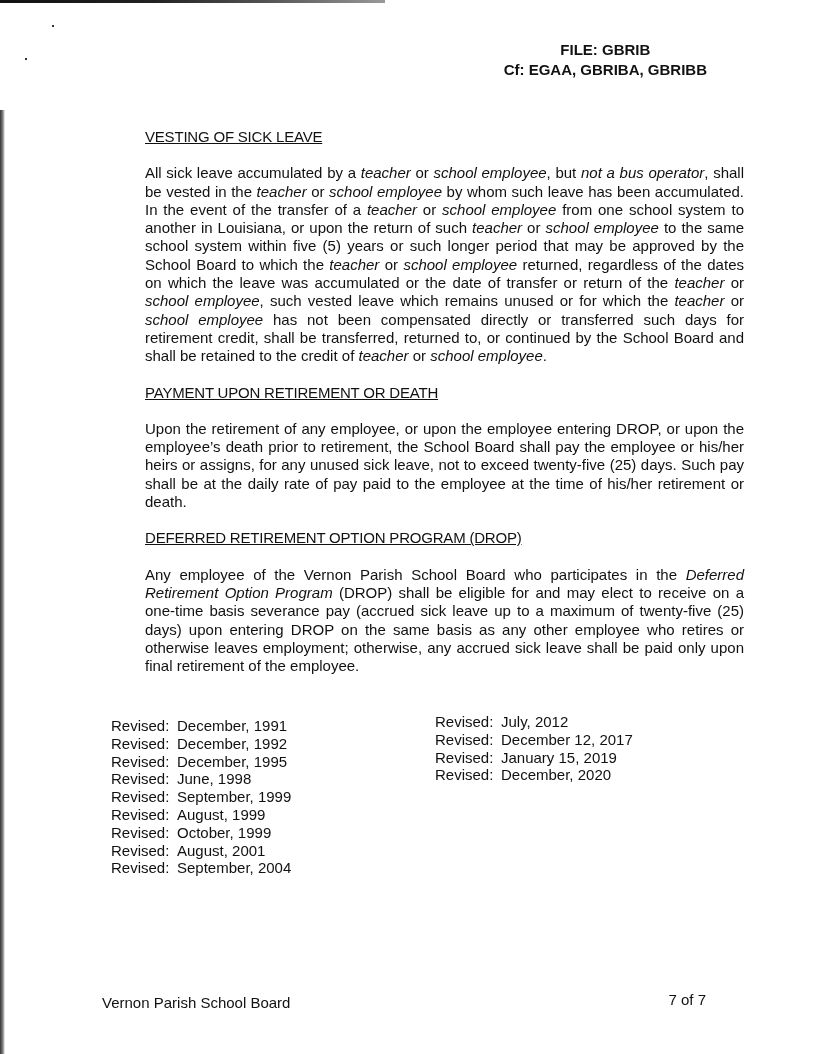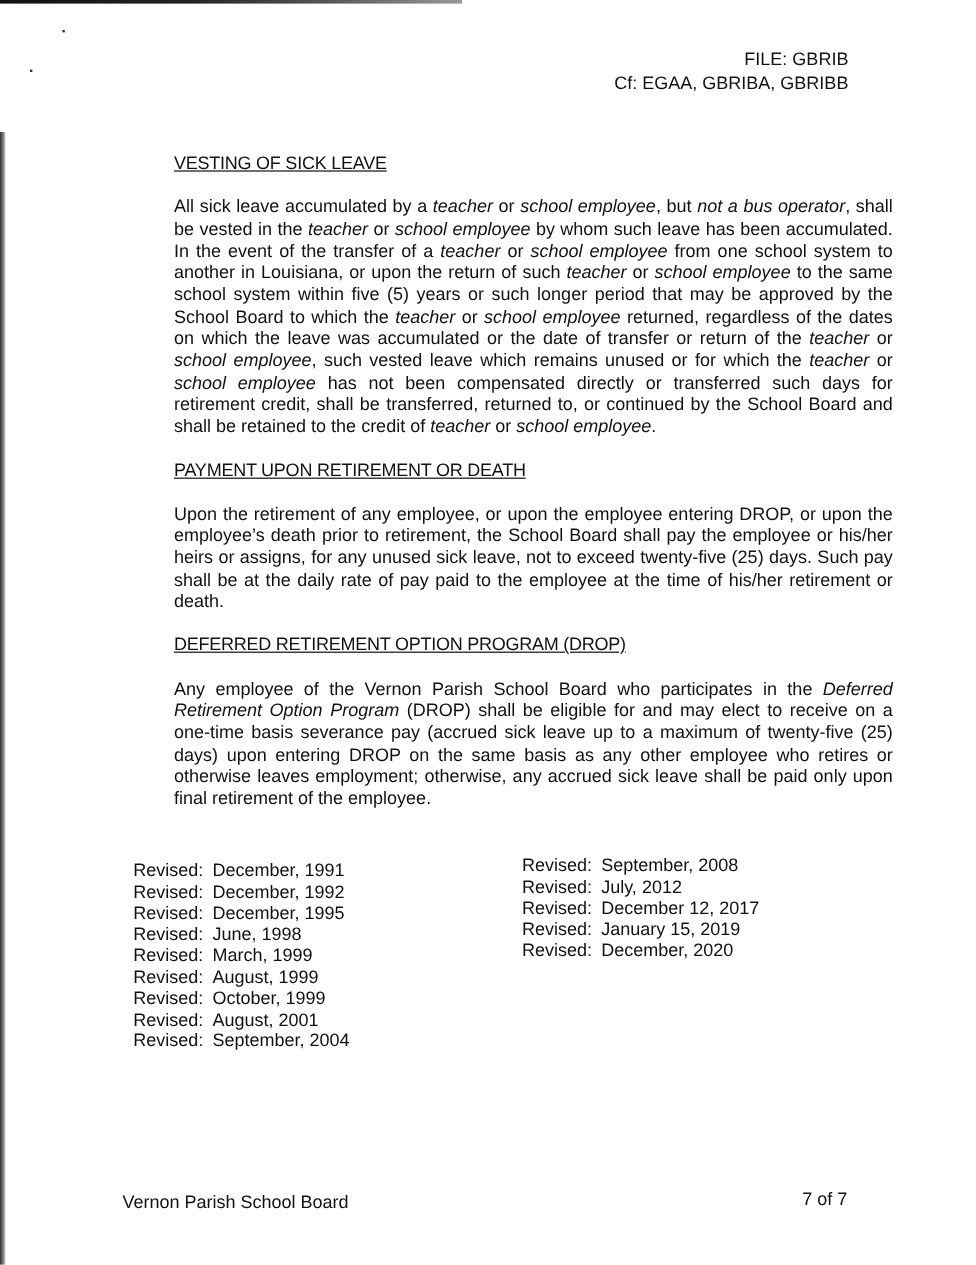--- a/index.html
+++ b/index.html
@@ -11,22 +11,22 @@
   .scan-top {
     position: absolute; left: 0; top: 0; width: 385px; height: 3px;
     background: linear-gradient(to right, #111 0%, #222 40%, #555 70%, #999 100%);
   }
   .scan-left {
     position: absolute; left: 0; top: 110px; width: 5px; height: 944px;
     background: linear-gradient(to right, #333, #888 60%, transparent);
   }
   .speck { position: absolute; width: 2px; height: 2px; background: #333; }
   .header {
-    position: absolute; right: 106px; top: 40px; text-align: right;
-    font-weight: normal; font-size: 15px; line-height: 20px;
+    position: absolute; right: 106px; top: 40px; text-align: center;
+    font-weight: bold; font-size: 15px; line-height: 20px;
   }
   .content {
     position: absolute; left: 109px; top: 128px; width: 599px;
     font-size: 15px; line-height: 18.3px; margin-left: 36px;
   }
   h2 {
     font-size: 15px; font-weight: normal; text-decoration: underline;
     margin: 0 0 18px 0; letter-spacing: -0.2px;
   }
   p {
@@ -74,28 +74,27 @@
     <p><span>Any employee of the Vernon Parish School Board who participates in the </span><em>Deferred Retirement Option Program</em><span> (DROP) shall be eligible for and may elect to receive on a one-time basis severance pay (accrued sick leave up to a maximum of twenty-five (25) days) upon entering DROP on the same basis as any other employee who retires or otherwise leaves employment; otherwise, any accrued sick leave shall be paid only upon final retirement of the employee.</span></p>
   </section>
 </div>
 
 <div class="revisions">
   <div class="rev-col left">
       <div class="rev-row"><span class="rev-label">Revised:</span><span>December, 1991</span></div>
       <div class="rev-row"><span class="rev-label">Revised:</span><span>December, 1992</span></div>
       <div class="rev-row"><span class="rev-label">Revised:</span><span>December, 1995</span></div>
       <div class="rev-row"><span class="rev-label">Revised:</span><span>June, 1998</span></div>
-      <div class="rev-row"><span class="rev-label">Revised:</span><span>March, 1999</span></div>
+      <div class="rev-row"><span class="rev-label">Revised:</span><span>September, 1999</span></div>
       <div class="rev-row"><span class="rev-label">Revised:</span><span>August, 1999</span></div>
       <div class="rev-row"><span class="rev-label">Revised:</span><span>October, 1999</span></div>
       <div class="rev-row"><span class="rev-label">Revised:</span><span>August, 2001</span></div>
       <div class="rev-row"><span class="rev-label">Revised:</span><span>September, 2004</span></div>
     </div>
   <div class="rev-col right">
-      <div class="rev-row"><span class="rev-label">Revised:</span><span>September, 2008</span></div>
       <div class="rev-row"><span class="rev-label">Revised:</span><span>July, 2012</span></div>
       <div class="rev-row"><span class="rev-label">Revised:</span><span>December 12, 2017</span></div>
       <div class="rev-row"><span class="rev-label">Revised:</span><span>January 15, 2019</span></div>
       <div class="rev-row"><span class="rev-label">Revised:</span><span>December, 2020</span></div>
     </div>
 </div>
 
 <div class="footer">
   <span>Vernon Parish School Board</span>
   <span class="footer-right">7 of 7</span>

